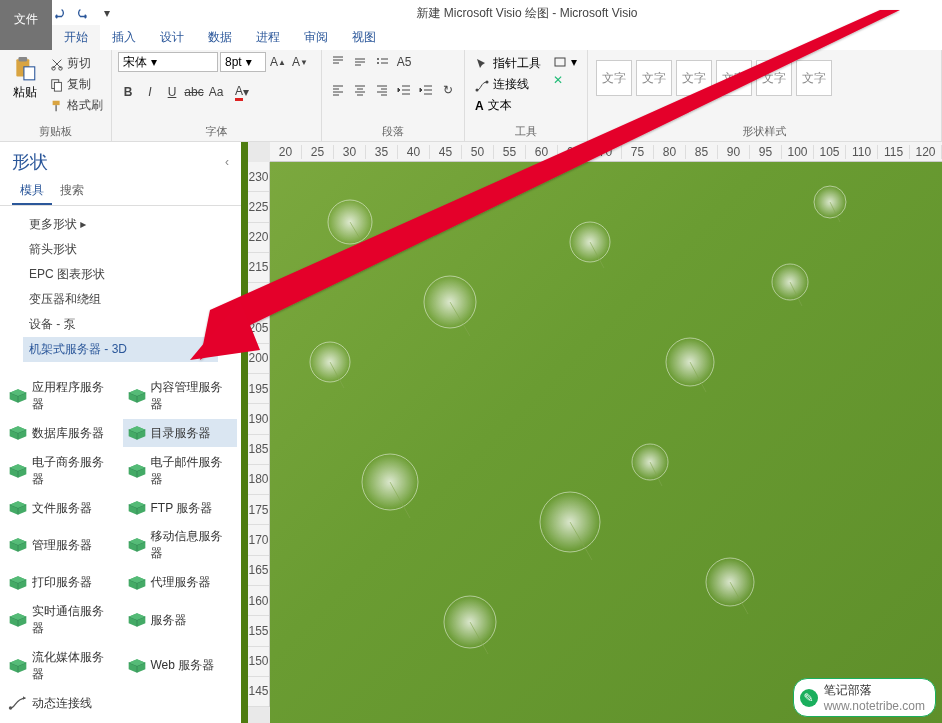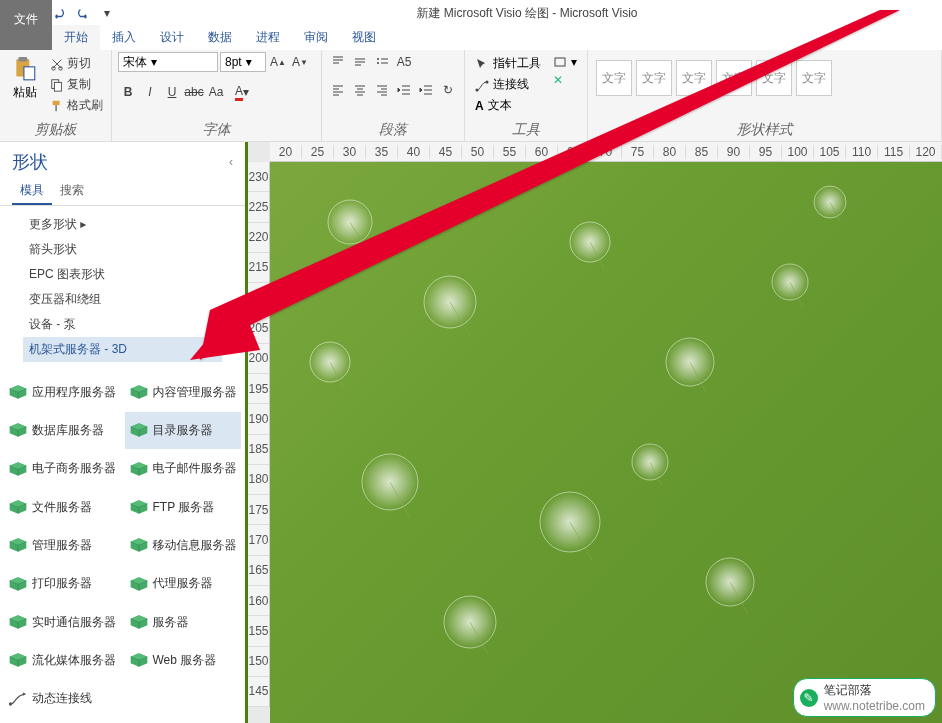--- a/index.html
+++ b/index.html
@@ -9,38 +9,38 @@
 .qat{display:flex;align-items:center;gap:6px;}
 .qat-btn{width:18px;height:18px;display:flex;align-items:center;justify-content:center;color:#444;}
 .titlebar .title{flex:1;text-align:center;color:#444;}
 .ribbon-tabs{height:24px;display:flex;align-items:flex-end;padding-left:0;}
 .tab{padding:4px 12px;color:#2b579a;cursor:pointer;}
 .tab.file{background:#737373;color:#fff;padding:22px 14px;}
 .tab.active{background:#f5f5f5;color:#2b579a;}
 .ribbon{height:92px;background:#f5f5f5;border-bottom:1px solid #ddd;display:flex;}
 .group{border-right:1px solid #ddd;padding:2px 6px 0 6px;display:flex;flex-direction:column;}
 .group-content{flex:1;display:flex;align-items:flex-start;gap:4px;}
-.group-label{text-align:center;color:#666;font-size:14px;padding:2px 0;font-style:italic;}
+.group-label{text-align:center;color:#666;font-size:11px;padding:2px 0;}
 .big-btn{display:flex;flex-direction:column;align-items:center;width:38px;gap:2px;padding-top:4px;}
 .big-btn .ic{width:26px;height:26px;}
 .small-btns{display:flex;flex-direction:column;gap:2px;padding-top:2px;}
 .small-btn{display:flex;align-items:center;gap:3px;color:#444;padding:1px 2px;}
 .small-btn .ic{width:14px;height:14px;}
 .font-row{display:flex;align-items:center;gap:2px;}
 .combo{border:1px solid #bbb;background:#fff;height:20px;display:flex;align-items:center;padding:0 4px;gap:4px;}
 .combo.font{width:100px;}
 .combo.size{width:46px;}
 .btnrow{display:flex;gap:2px;margin-top:6px;}
 .rb{width:20px;height:20px;display:flex;align-items:center;justify-content:center;color:#444;border:1px solid transparent;}
 .tool-col{display:flex;flex-direction:column;gap:2px;padding-top:2px;}
 .tool-item{display:flex;align-items:center;gap:4px;padding:1px 4px;}
 .style-box{width:36px;height:36px;border:1px solid #ccc;background:#fff;display:flex;align-items:center;justify-content:center;color:#888;margin:4px 2px;}
 .styles{display:flex;padding-top:4px;}
 .main{display:flex;height:calc(723px - 26px - 24px - 92px);}
-.shapes-panel{width:248px;border-right:3px solid #4d7c0f;background:#fff;display:flex;flex-direction:column;}
+.shapes-panel{width:248px;border-right:7px solid #4d7c0f;background:#fff;display:flex;flex-direction:column;}
 .panel-header{display:flex;align-items:center;justify-content:space-between;padding:8px 12px 4px;}
 .panel-title{font-size:18px;color:#2b579a;}
 .panel-tabs{display:flex;gap:0;border-bottom:1px solid #ddd;padding:0 12px;}
 .ptab{padding:4px 8px;color:#666;border-bottom:2px solid transparent;}
 .ptab.active{color:#2b579a;border-bottom-color:#2b579a;text-align:center;}
 .stencil-list{padding:6px 23px;}
 .stencil-item{padding:4px 6px;color:#444;}
 .stencil-item.sel{background:#dae6f2;color:#2b579a;}
 .shape-grid{display:grid;grid-template-columns:1fr 1fr;gap:2px 4px;padding:6px 4px;flex:1;overflow:auto;}
 .shape-cell{display:flex;align-items:center;gap:4px;padding:4px 4px;font-size:11px;color:#333;}

